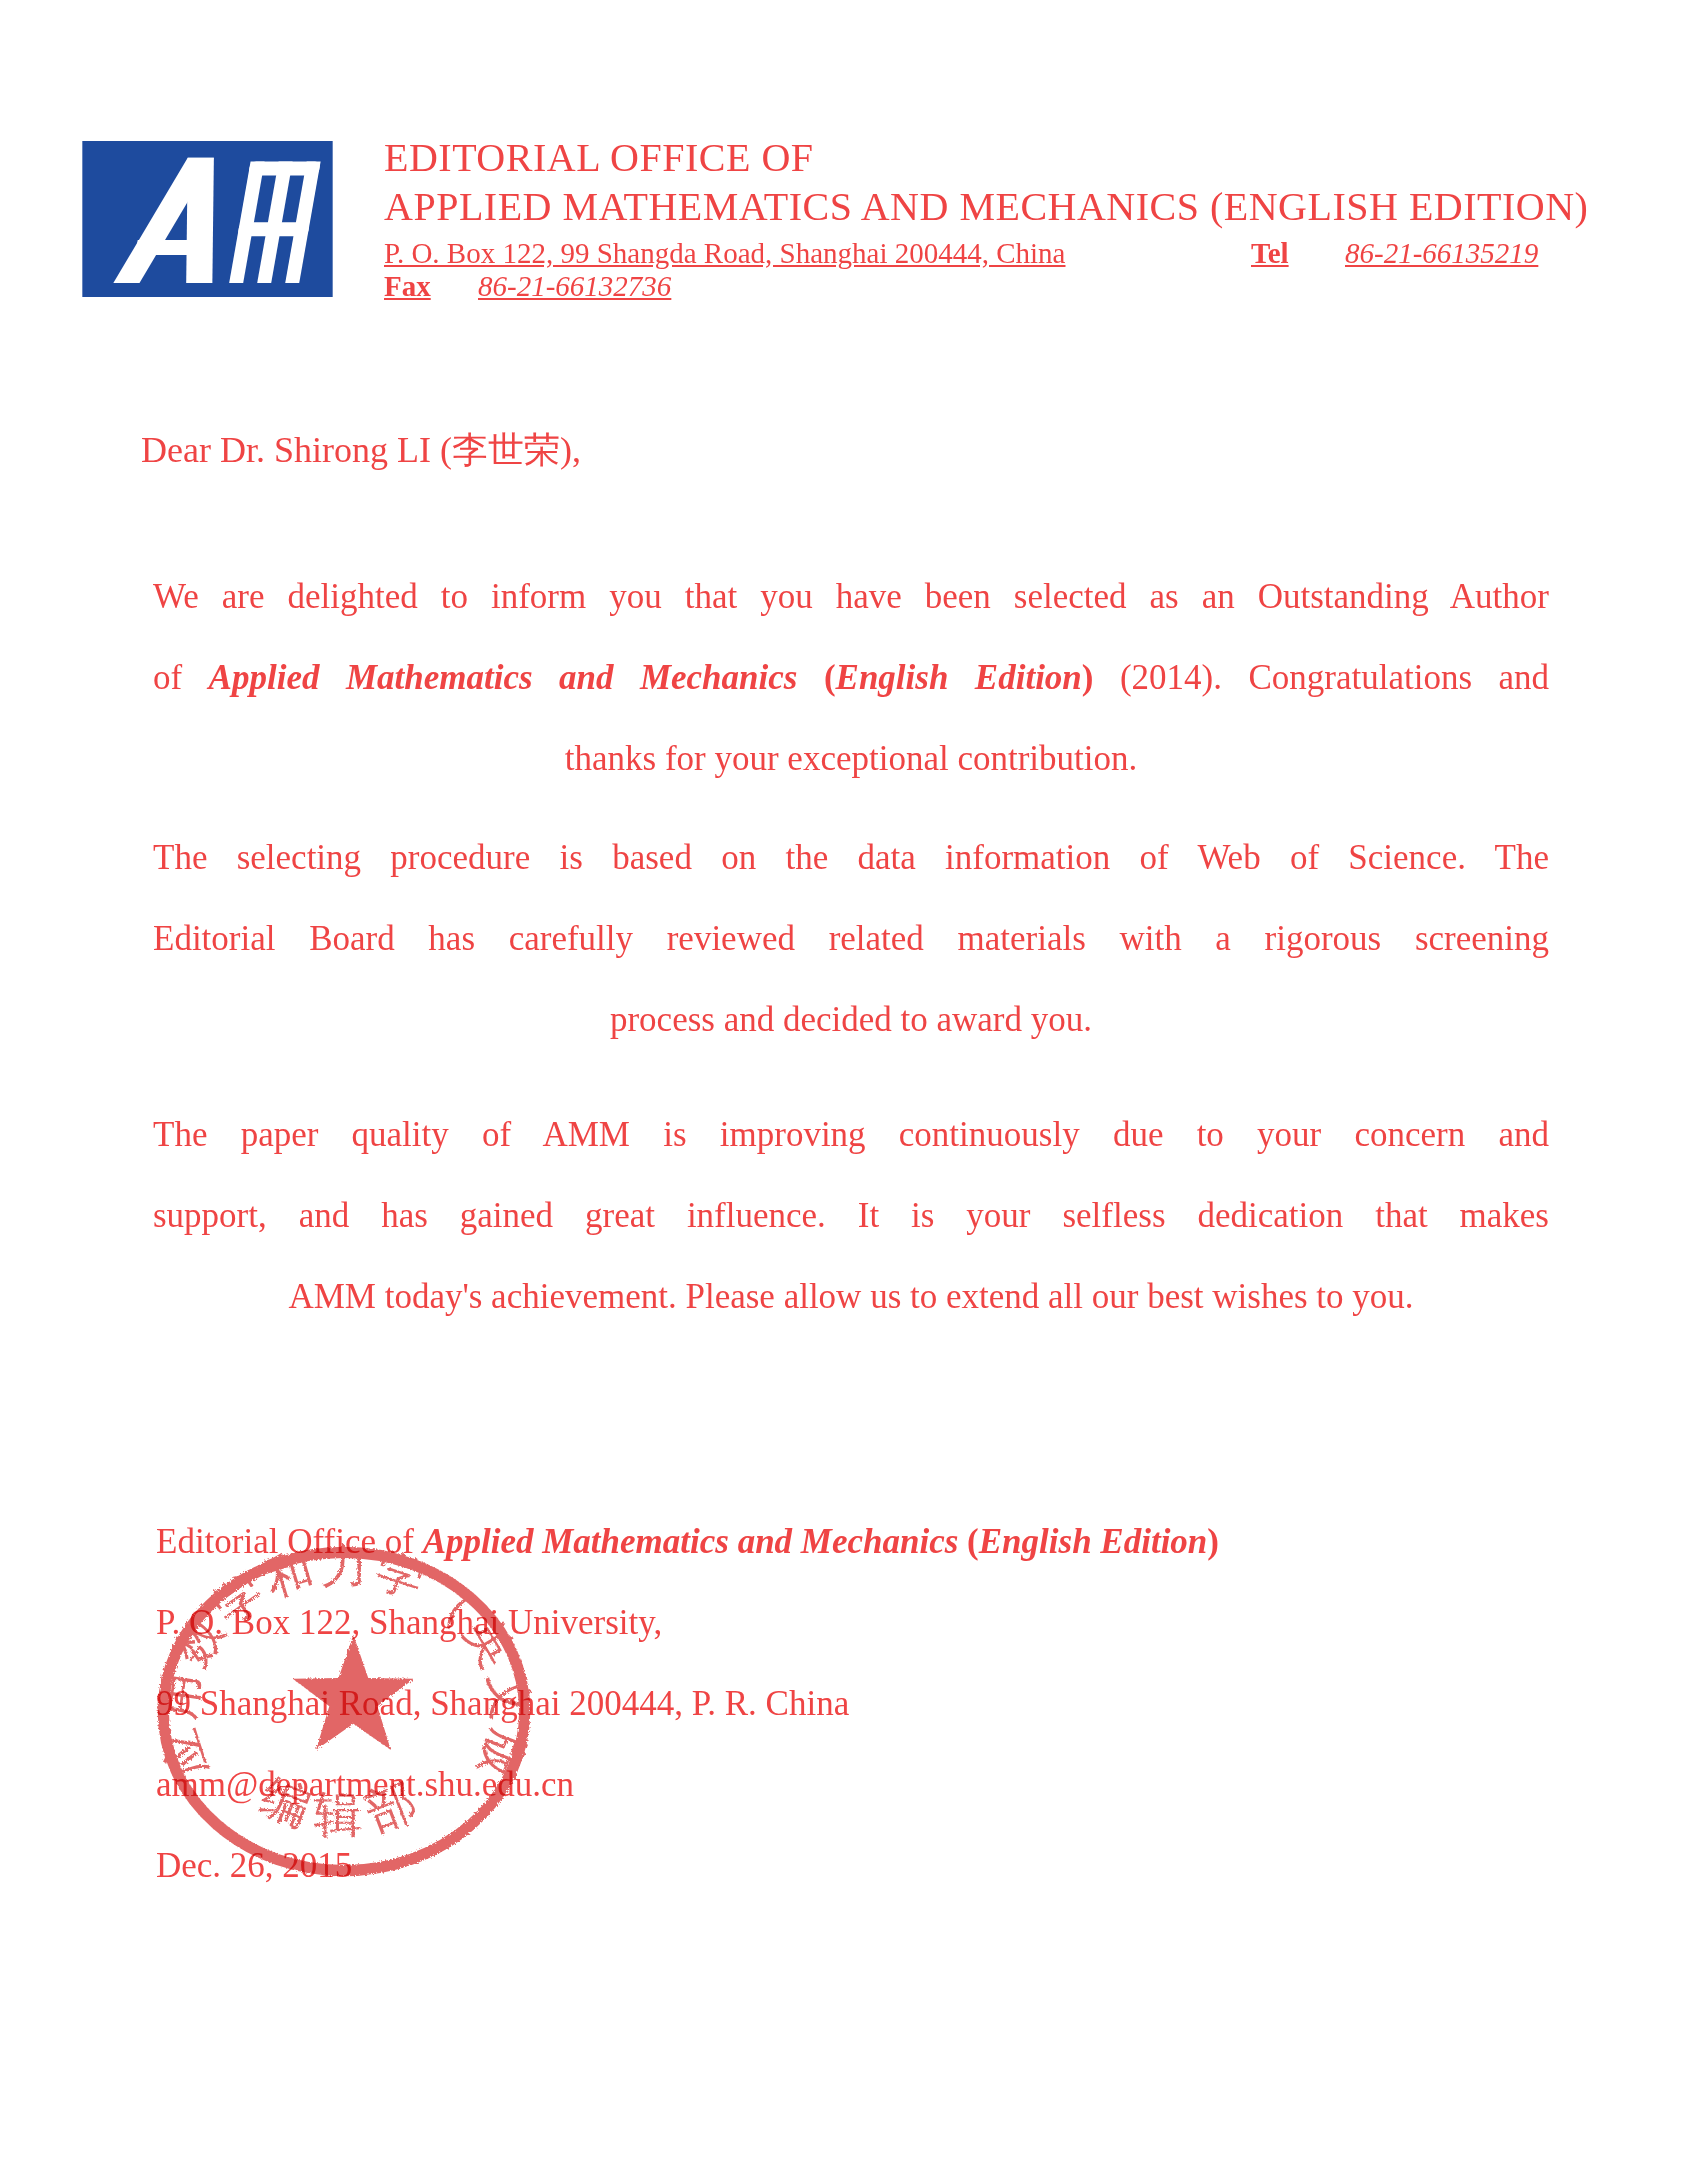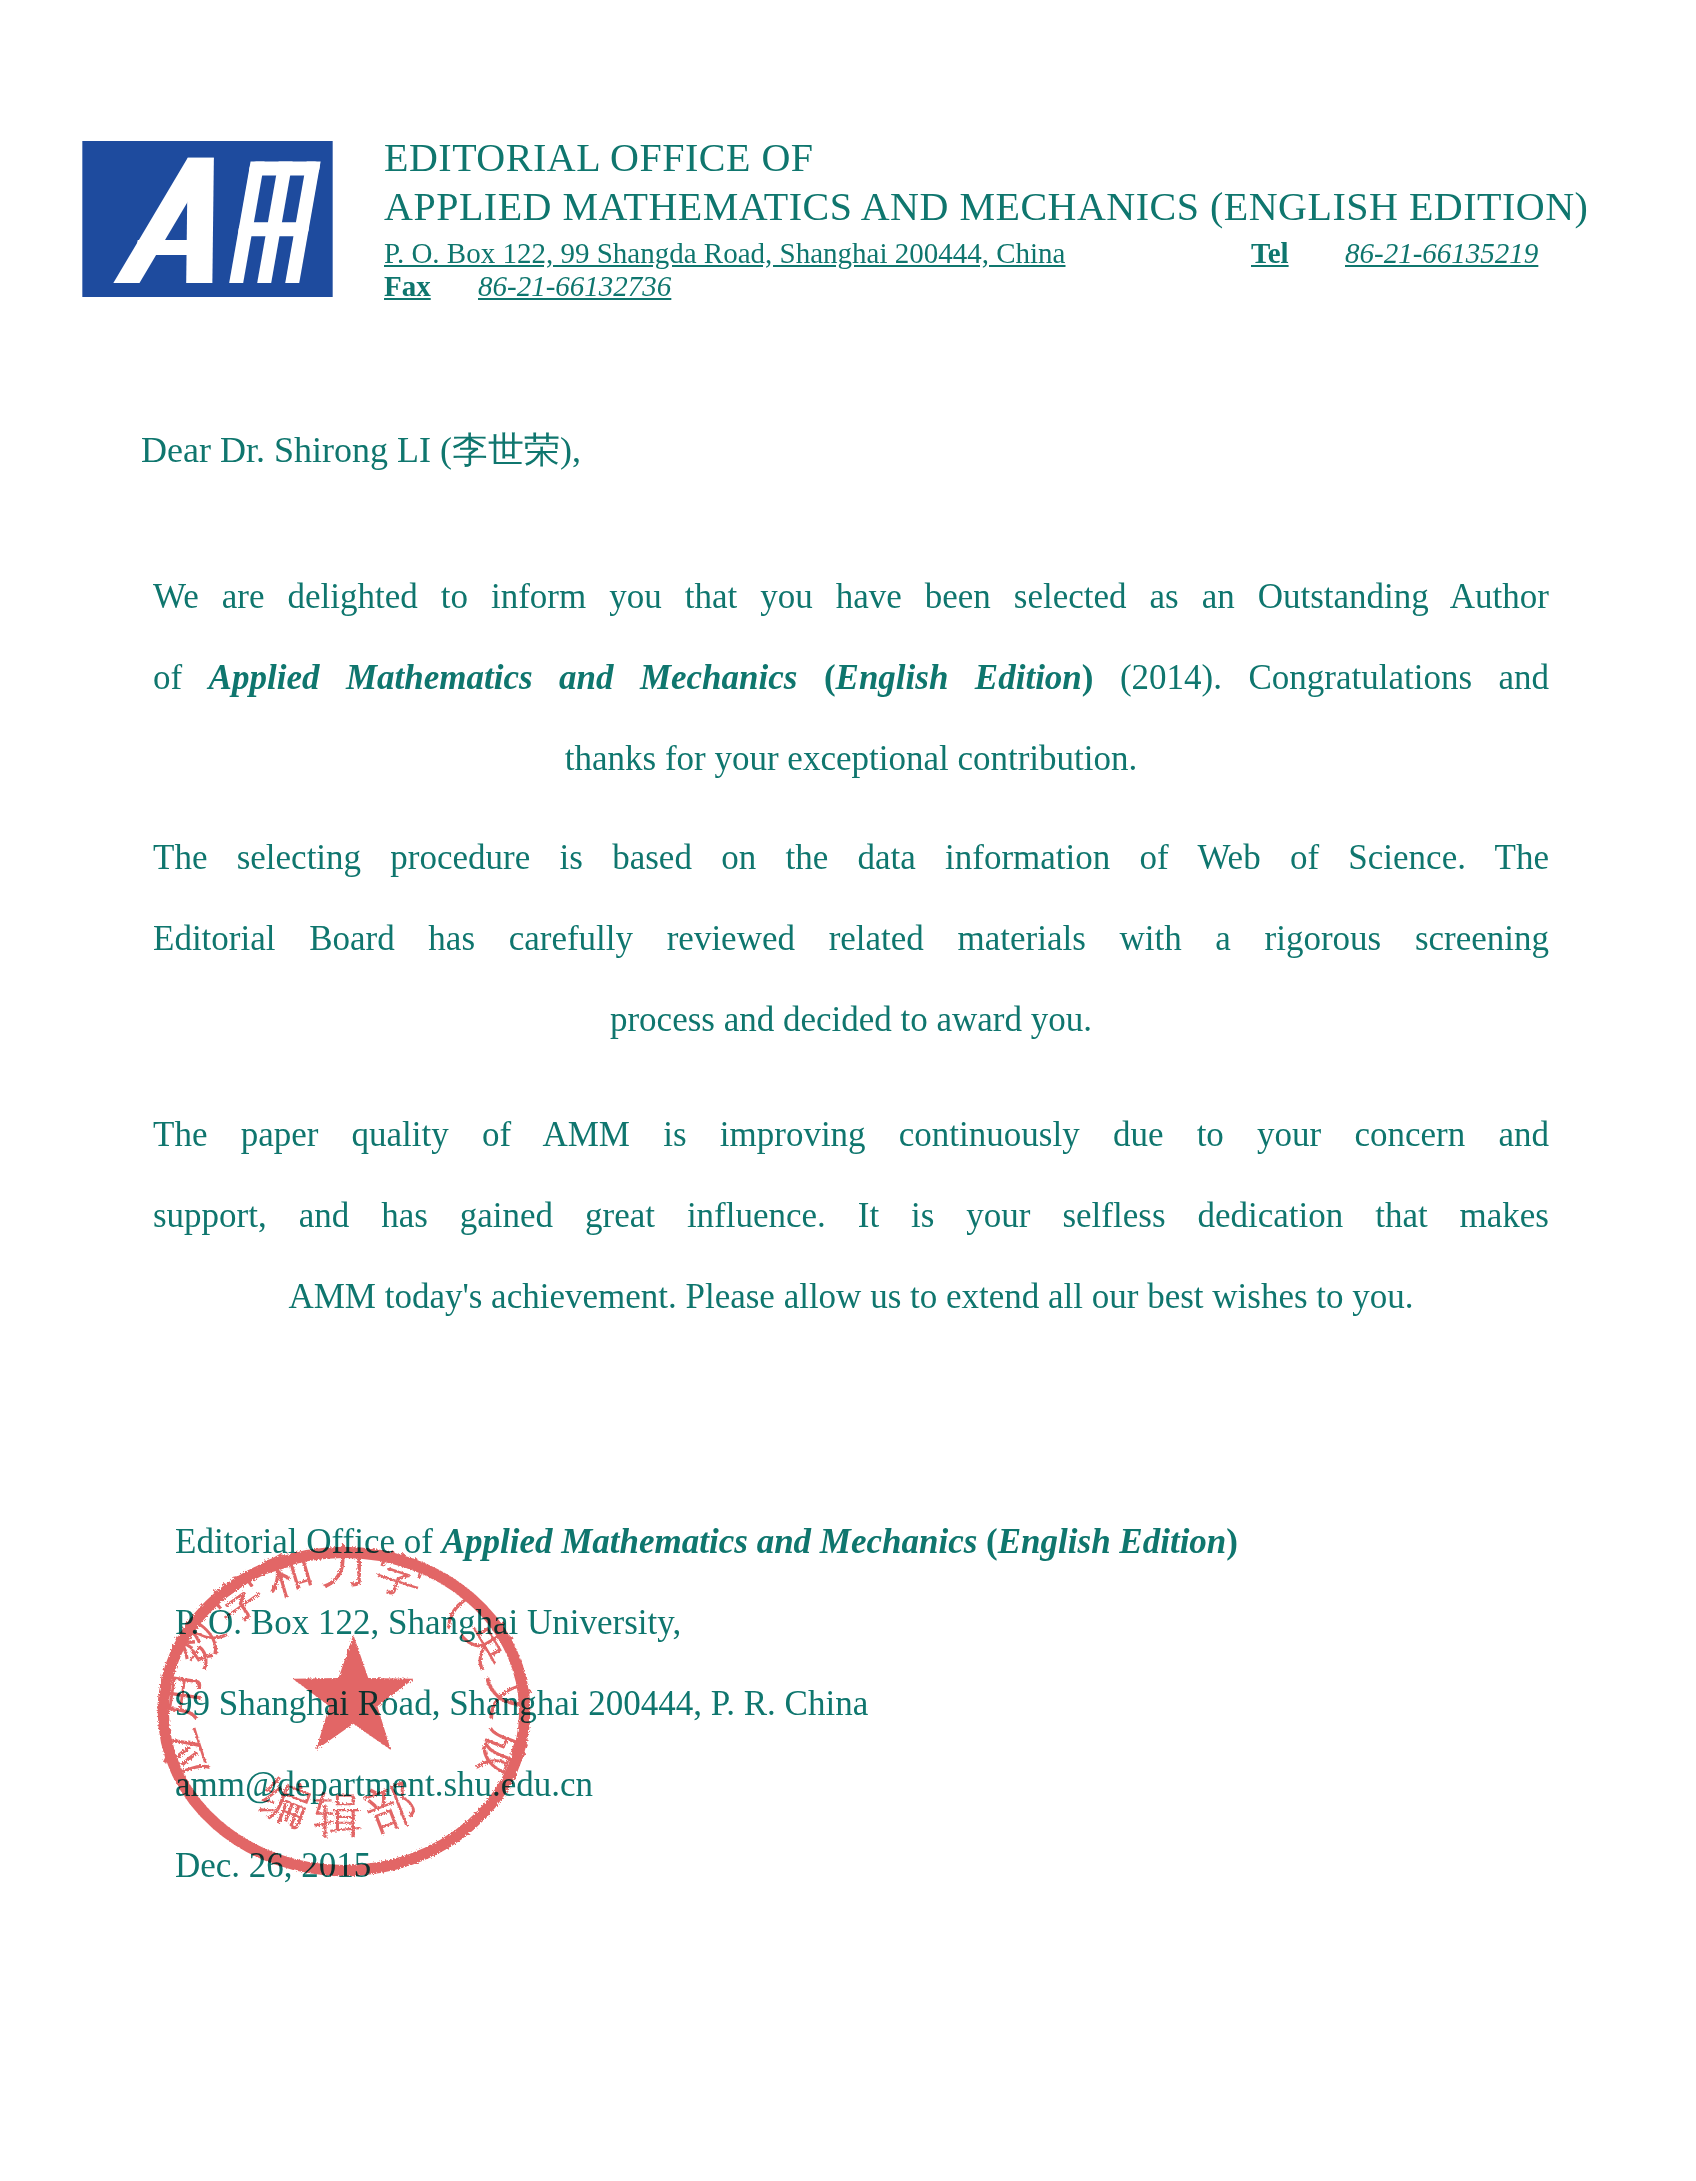--- a/index.html
+++ b/index.html
@@ -1,21 +1,21 @@
 <!DOCTYPE html>
 <html style="font-size:15px"><head>
 <meta charset="utf-8">
 <style>
   html,body{margin:0;padding:0;background:#9a9a9a;}
   .page{
     position:relative;
     width:1697px;height:2181px;
     background:#ffffff;
     font-family:"Liberation Serif","DejaVu Serif",serif;
-    color:#0f766e;
+    color:#ef4444;
     overflow:hidden;
   }
   
   .logo{position:absolute;left:82px;top:141px;width:251px;height:156px;}
   .header-text{position:absolute;left:384px;top:133px;width:1185px;}
   .title-line{font-size:40px;line-height:49px;white-space:nowrap;letter-spacing:0.5px;}
   .addr-row{display:flex;font-size:29px;line-height:33px;white-space:nowrap;text-decoration:underline;}
   .addr-rows{margin-top:5.6px;}
   .addr-left{width:867px;}
   .contact-label{font-weight:bold;width:94px;}
@@ -23,21 +23,21 @@
   
   .salutation{position:absolute;left:141px;top:422px;font-size:36px;line-height:56px;white-space:nowrap;}
   .para{position:absolute;left:153px;width:1396px;font-size:35px;}
   .p1{top:556px;} .p2{top:817px;} .p3{top:1094px;}
   .jline{line-height:81px;text-align:justify;text-align-last:justify;}
   .lline{line-height:81px;text-align:center;white-space:nowrap;}
   .bi{font-weight:bold;font-style:italic;}
   .b{font-weight:bold;}
   
   .closing{position:absolute;left:156px;top:1501px;width:1312px;font-size:35px;z-index:1;}
-  .closing .cline{line-height:81px;white-space:nowrap;margin-left:19px;}
+  .closing .cline{line-height:81px;white-space:nowrap;}
   
   .stamp{
     position:absolute;left:138px;top:1524px;width:412px;height:375px;
     z-index:3;mix-blend-mode:multiply;opacity:0.85;pointer-events:none;
   }
   .stamp text{font-family:"Liberation Serif","DejaVu Serif",serif;}
 </style>
 </head>
 <body>
 

